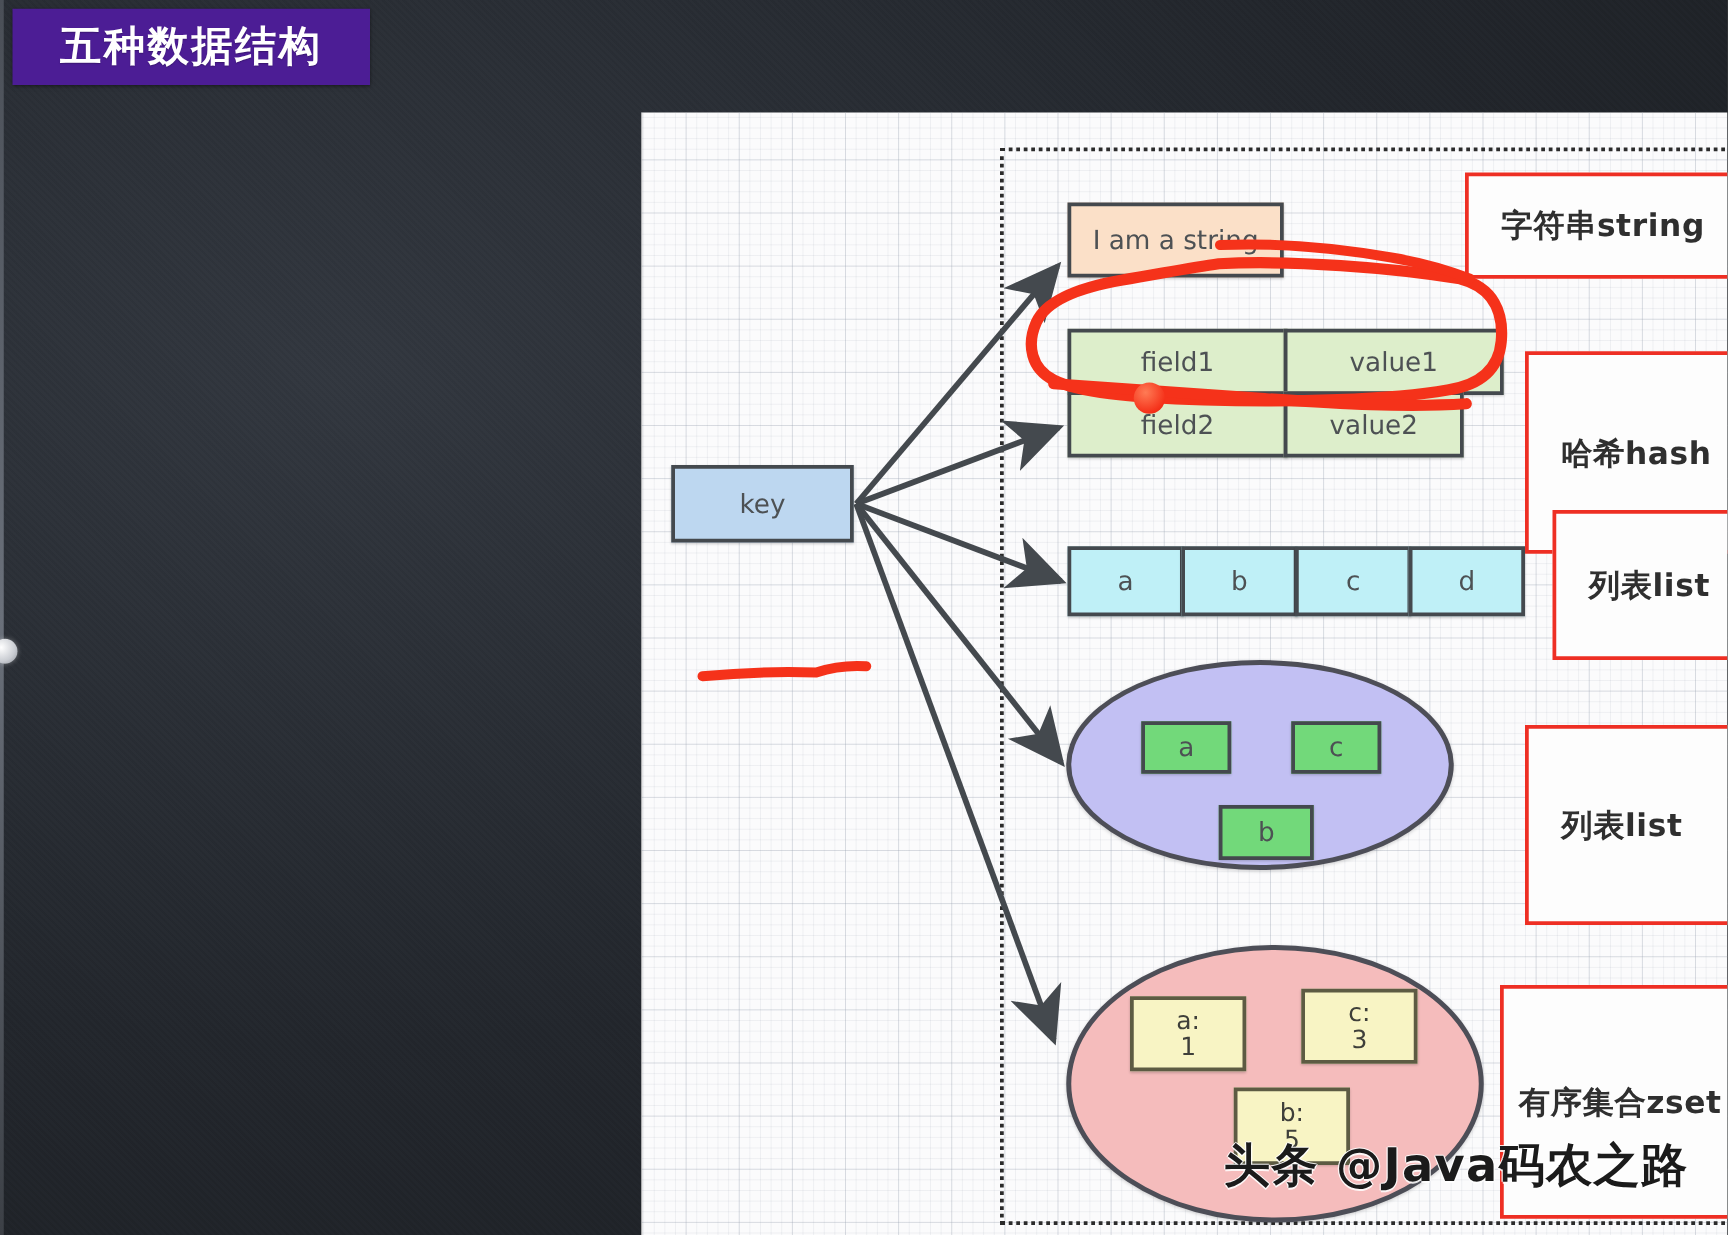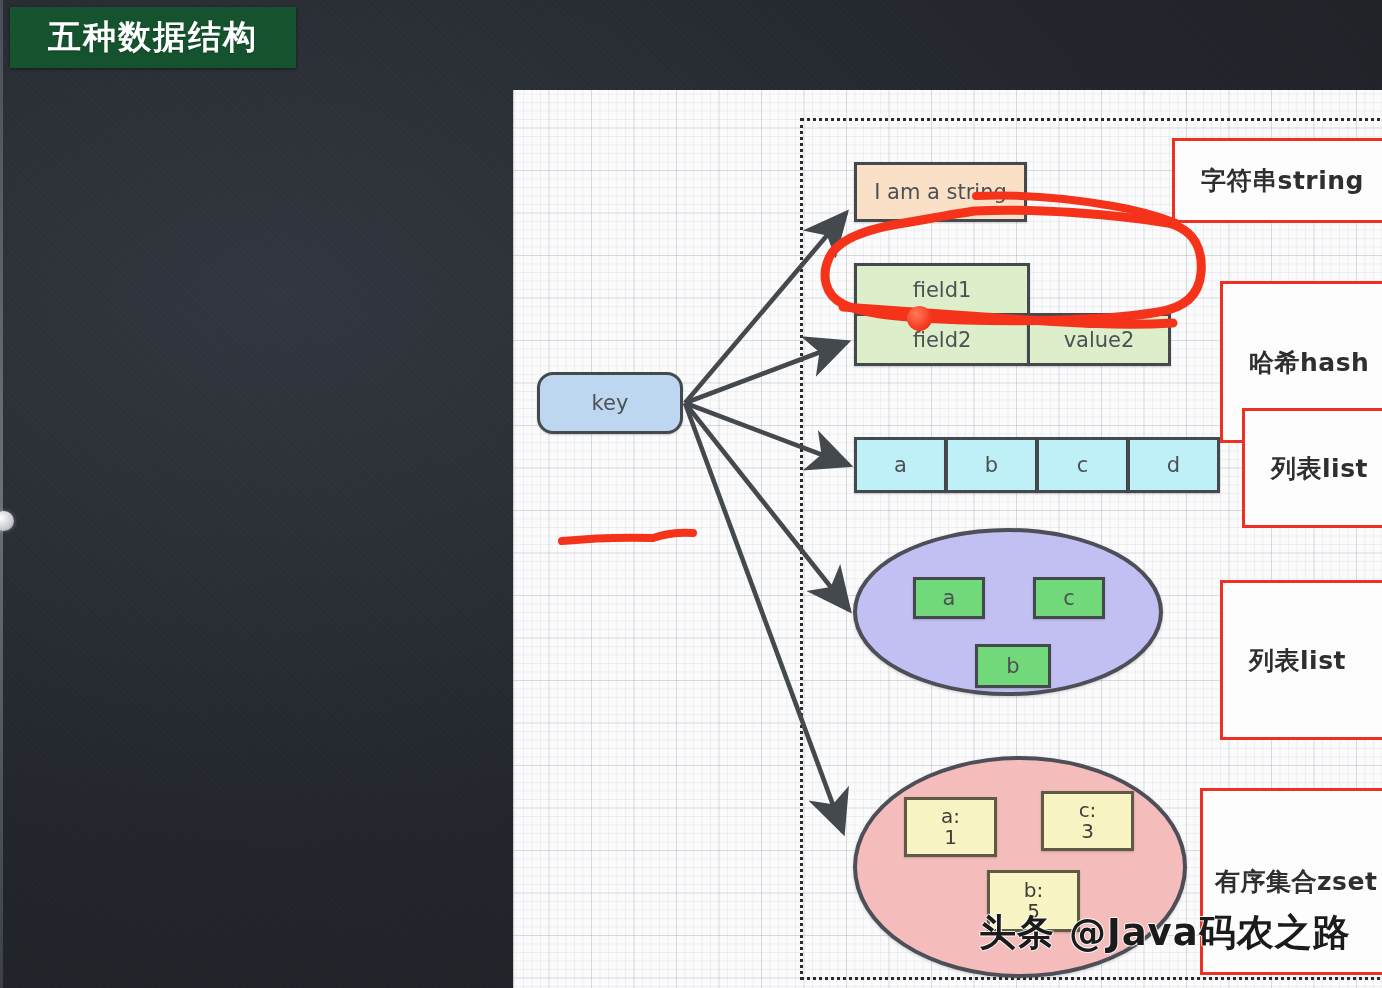--- a/index.html
+++ b/index.html
@@ -43,21 +43,21 @@
     border-radius: 50%;
     background: radial-gradient(circle at 35% 35%, #ffffff, #c9ccd2 60%, #8d9198);
     box-shadow: 0 0 4px rgba(255,255,255,.35);
   }
 
   
   #title-banner {
     position: absolute;
     left: 10px; top: 7px;
     width: 286px; height: 61px;
-    background: #14532d;
+    background: #4c1d95;
     display: flex;
     align-items: center;
     justify-content: center;
     box-shadow: 0 1px 3px rgba(0,0,0,.5);
   }
   #title-banner .t {
     color: #ffffff;
     font-size: 33px;
     font-weight: bold;
     letter-spacing: 2px;
@@ -107,21 +107,21 @@
     border: 3px solid #44494e;
     display: flex;
     align-items: center;
     justify-content: center;
     color: #4d5154;
     font-size: 21px;
     font-family: "DejaVu Sans", "Liberation Sans", sans-serif;
     box-shadow: 0 1px 2px rgba(0,0,0,.2);
     z-index: 3;
   }
-  .node-key   { background: #bdd7f0; border-radius: 16px; }
+  .node-key   { background: #bdd7f0; }
   .node-str   { background: #fbe0c8; }
   .node-hash  { background: #ddeecb; }
   .node-list  { background: #bff0f7; }
   .node-setitem { background: #72d97a; }
   .node-zsetitem {
     background: #f8f4c4;
     border-color: #5d5b43;
     flex-direction: column;
     line-height: 1.05;
     font-size: 20px;
@@ -228,20 +228,23 @@
       <span>key</span>
     </div>
 
     <div class="node node-str" style="left:341px; top:72px; width:173px; height:60px;">
       <span>I am a string</span>
     </div>
 
     <div class="node node-hash" style="left:341px; top:173px; width:176px; height:53px;">
       <span>field1</span>
     </div>
+    <div class="node node-hash" style="left:514px; top:173px; width:176px; height:53px;">
+      <span>value1</span>
+    </div>
     <div class="node node-hash" style="left:341px; top:223px; width:176px; height:53px;">
       <span>field2</span>
     </div>
     <div class="node node-hash" style="left:514px; top:223px; width:144px; height:53px;">
       <span>value2</span>
     </div>
 
     <div class="node node-list" style="left:341px; top:347px; width:93px; height:56px;">
       <span>a</span>
     </div>

